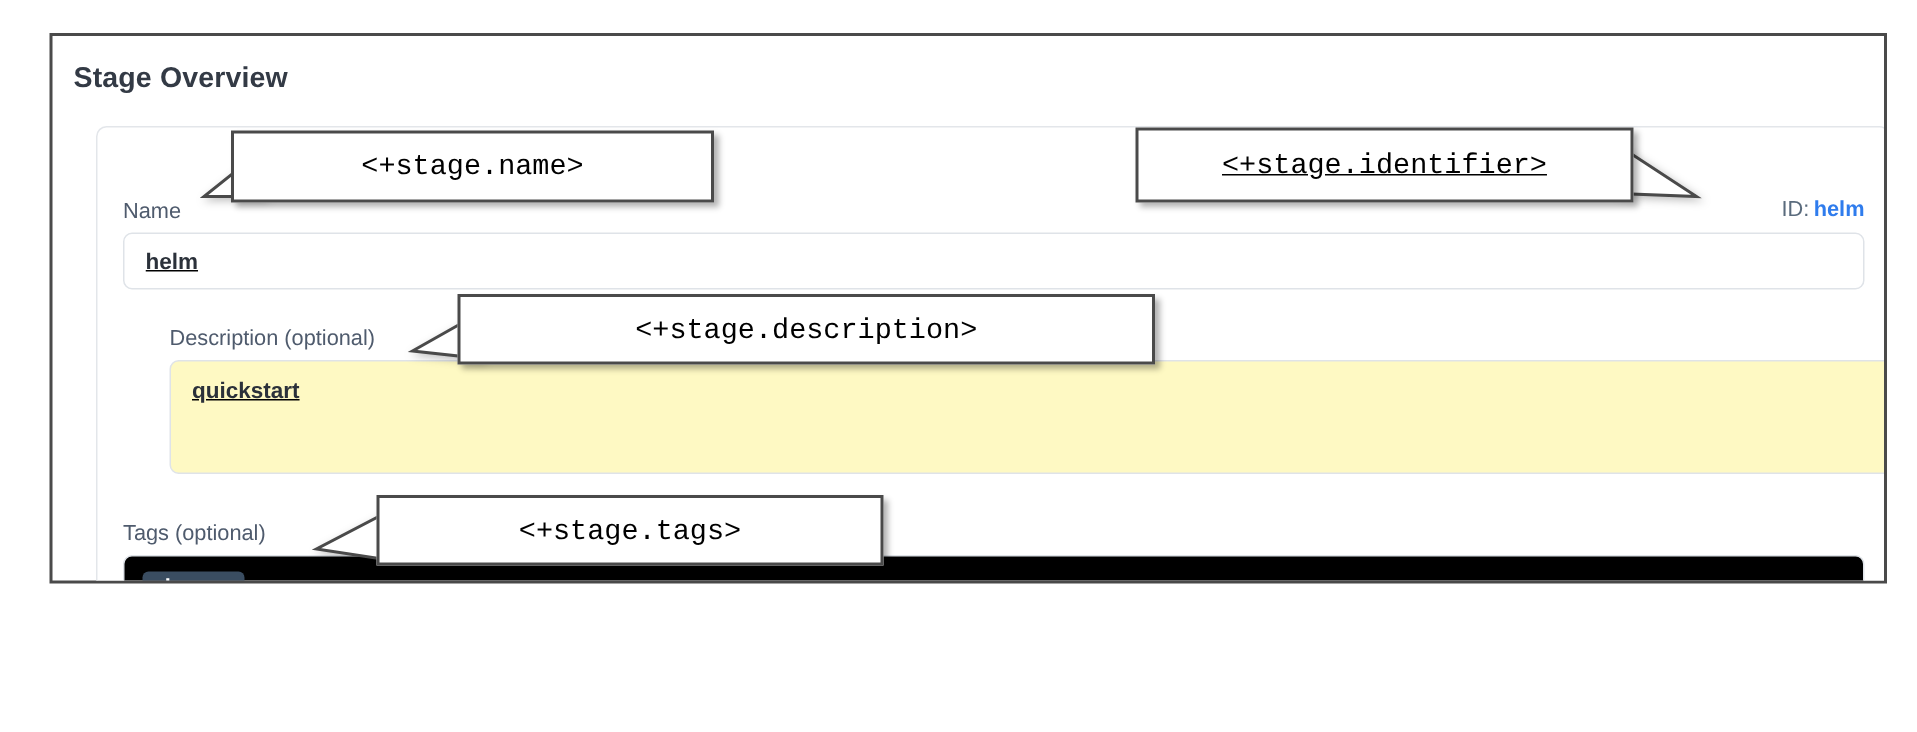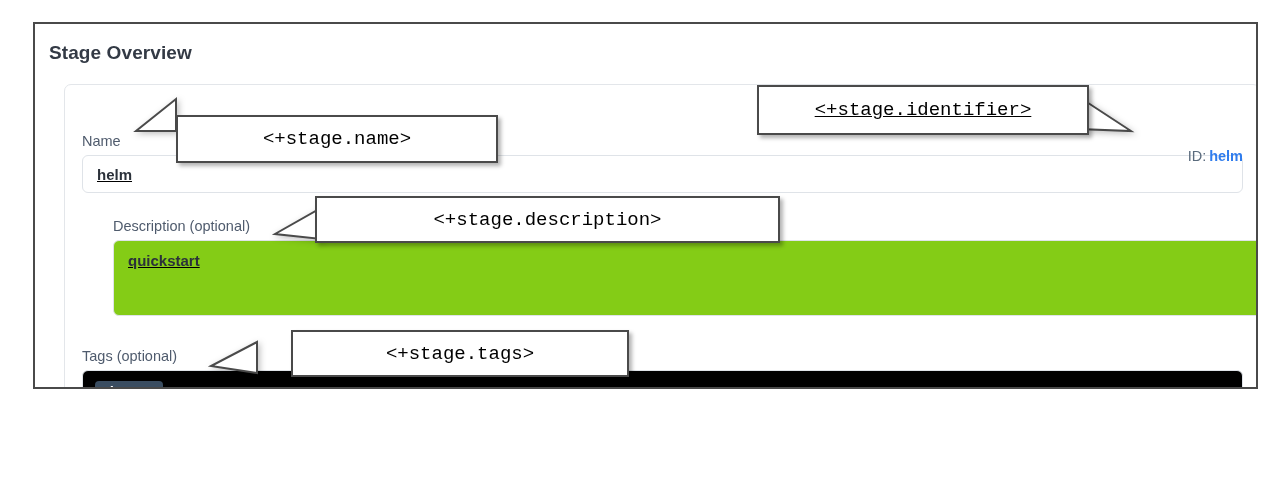--- a/index.html
+++ b/index.html
@@ -64,21 +64,21 @@
     font-size: 14.5px;
     color: #4f5b6d;
     font-weight: normal;
     display: inline-block;
     margin-bottom: 6px;
   }
 
   .id-display {
     position: absolute;
     right: 0;
-    top: 16px;
+    top: 0;
     font-size: 14.5px;
     color: #5a6b7d;
     white-space: nowrap;
   }
   .id-display .id-value {
     color: #2f7ced;
     font-weight: bold;
     margin-left: 3px;
   }
 
@@ -97,21 +97,21 @@
     font-family: "Liberation Sans", sans-serif;
     outline: none;
   }
 
   .text-area {
     display: block;
     width: 100%;
     height: 76px;
     border: 1px solid #dfe3e8;
     border-radius: 6px;
-    background: #84cc16;
+    background: #fef9c3;
     box-sizing: border-box;
     padding: 11px 14px;
     font-size: 15px;
     font-weight: bold;
     color: #2b313a;
     font-family: "Liberation Sans", sans-serif;
     resize: vertical;
     outline: none;
     overflow: hidden;
   }
@@ -168,24 +168,24 @@
     z-index: 20;
   }
   .callout-tail {
     position: absolute;
     width: 0;
     height: 0;
     z-index: 19;
   }
   .callout-tail svg { display: block; overflow: visible; }
 
-  #callout-name        { left: 176px; top: 87px;  width: 318px; height: 44px; margin-top: 28px; }
+  #callout-name        { left: 154px; top: 87px;  width: 318px; height: 44px; }
   #callout-identifier  { left: 757px; top: 85px;  width: 328px; height: 46px; text-decoration: underline; }
-  #callout-description { left: 315px; top: 196px; width: 461px; height: 43px; }
-  #callout-tags        { left: 251px; top: 330px; width: 334px; height: 43px; margin-left: 40px; }
+  #callout-description { left: 305px; top: 196px; width: 461px; height: 43px; }
+  #callout-tags        { left: 251px; top: 330px; width: 334px; height: 43px; }
 </style>
 </head>
 <body>
 
 <div class="screenshot-panel">
 
   <div class="page-title">Stage Overview</div>
 
   <div class="stage-card">
 

